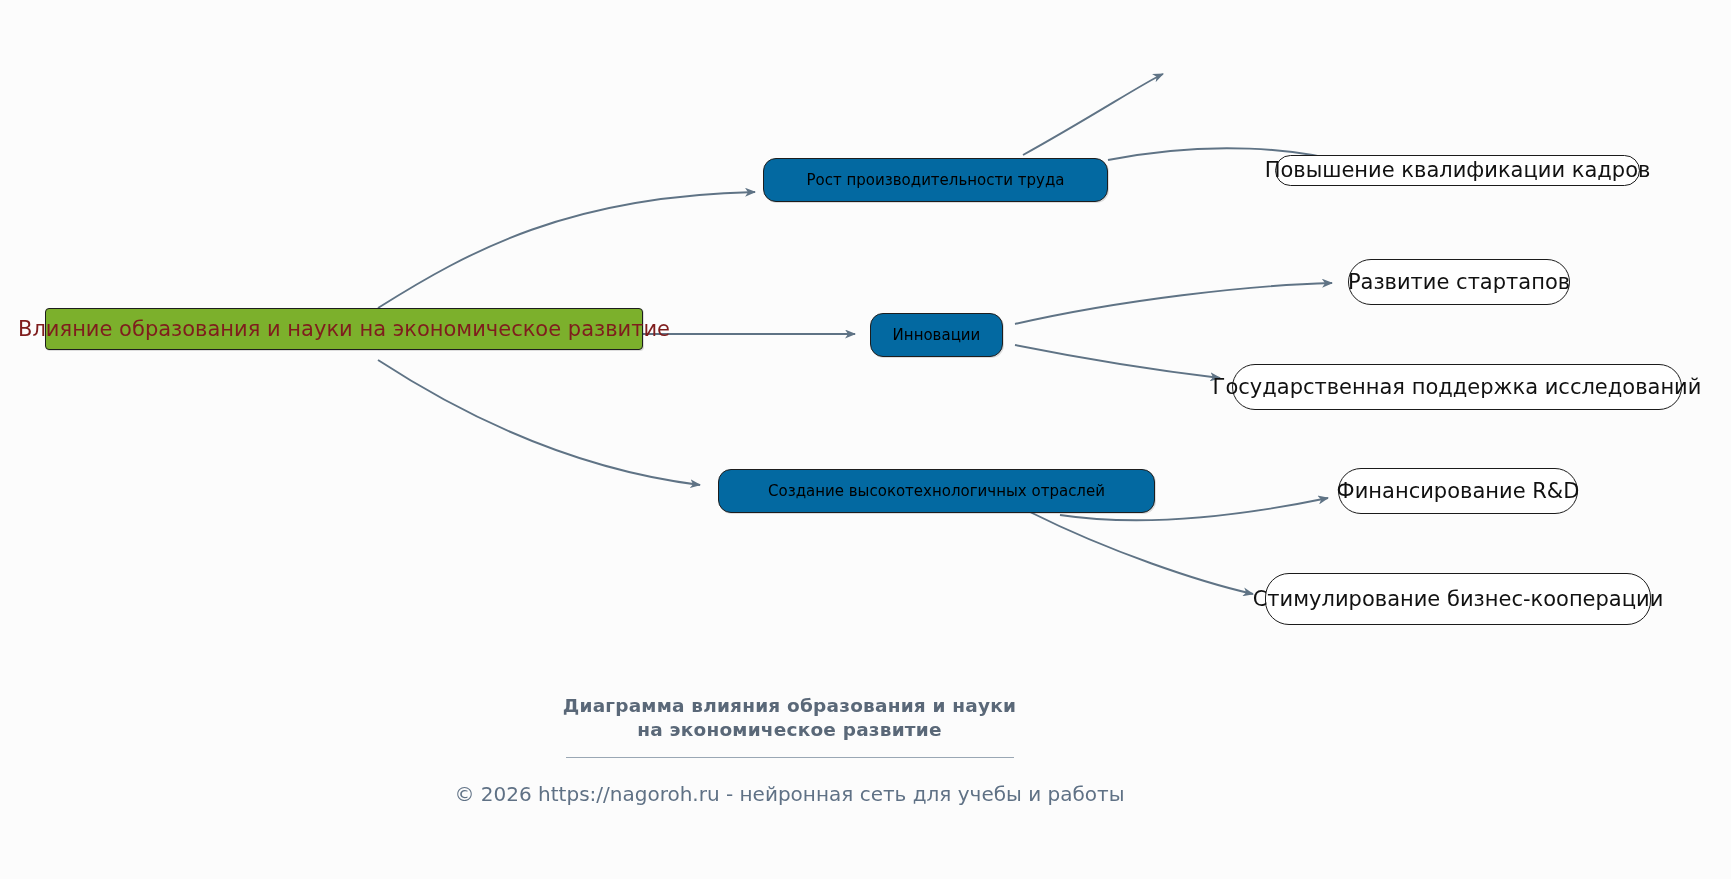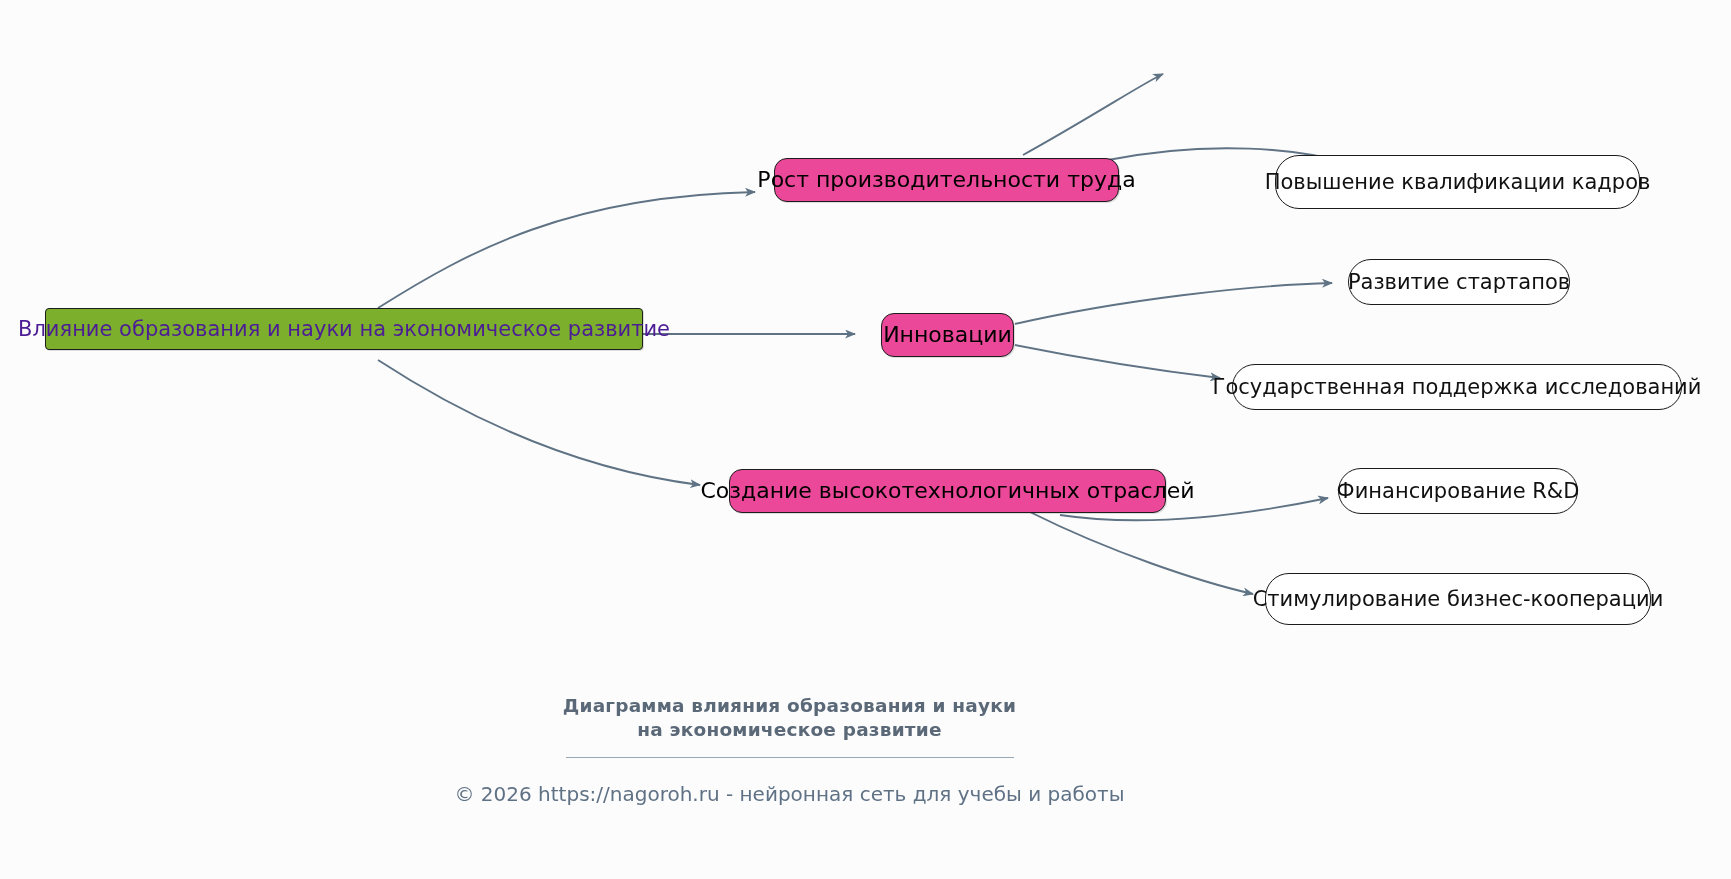--- a/index.html
+++ b/index.html
@@ -41,32 +41,31 @@
     line-height: 1;
   }
   .node-label {
     display: block;
     white-space: nowrap;
   }
   .node-root {
     background: #7cb02c;
     border: 1.6px solid #1d1d1d;
     border-radius: 4px;
-    color: #4c1d95;
+    color: #7f1d1d;
     font-size: 21px;
     box-shadow: 1px 1px 0 rgba(0,0,0,0.12);
   }
   .node-branch {
-    background: #ec4899;
+    background: #0369a1;
     border: 1.6px solid #1d1d1d;
     border-radius: 13px;
     color: #000000;
-    font-size: 22px;
+    font-size: 15px;
     box-shadow: 1px 1px 0 rgba(0,0,0,0.12);
-    margin-left: 11px;
   }
   .node-leaf {
     background: #ffffff;
     border: 1.7px solid #1b1b1b;
     border-radius: 24px;
     color: #111111;
     font-size: 21px;
   }
   #footer {
     position: absolute;
@@ -133,21 +132,21 @@
 
   <div class="node node-branch" style="left:870px; top:313px; width:133px; height:44px;">
     <span class="node-label">Инновации</span>
   </div>
 
   <div class="node node-branch" style="left:718px; top:469px; width:437px; height:44px;">
     <span class="node-label">Создание высокотехнологичных отраслей</span>
   </div>
 
 
-  <div class="node node-leaf" style="left:1275px; top:155px; width:365px; height:54px;">
+  <div class="node node-leaf" style="left:1275px; top:155px; width:365px; height:31px;">
     <span class="node-label">Повышение квалификации кадров</span>
   </div>
 
   <div class="node node-leaf" style="left:1348px; top:259px; width:222px; height:46px;">
     <span class="node-label">Развитие стартапов</span>
   </div>
 
   <div class="node node-leaf" style="left:1232px; top:364px; width:450px; height:46px;">
     <span class="node-label">Государственная поддержка исследований</span>
   </div>

